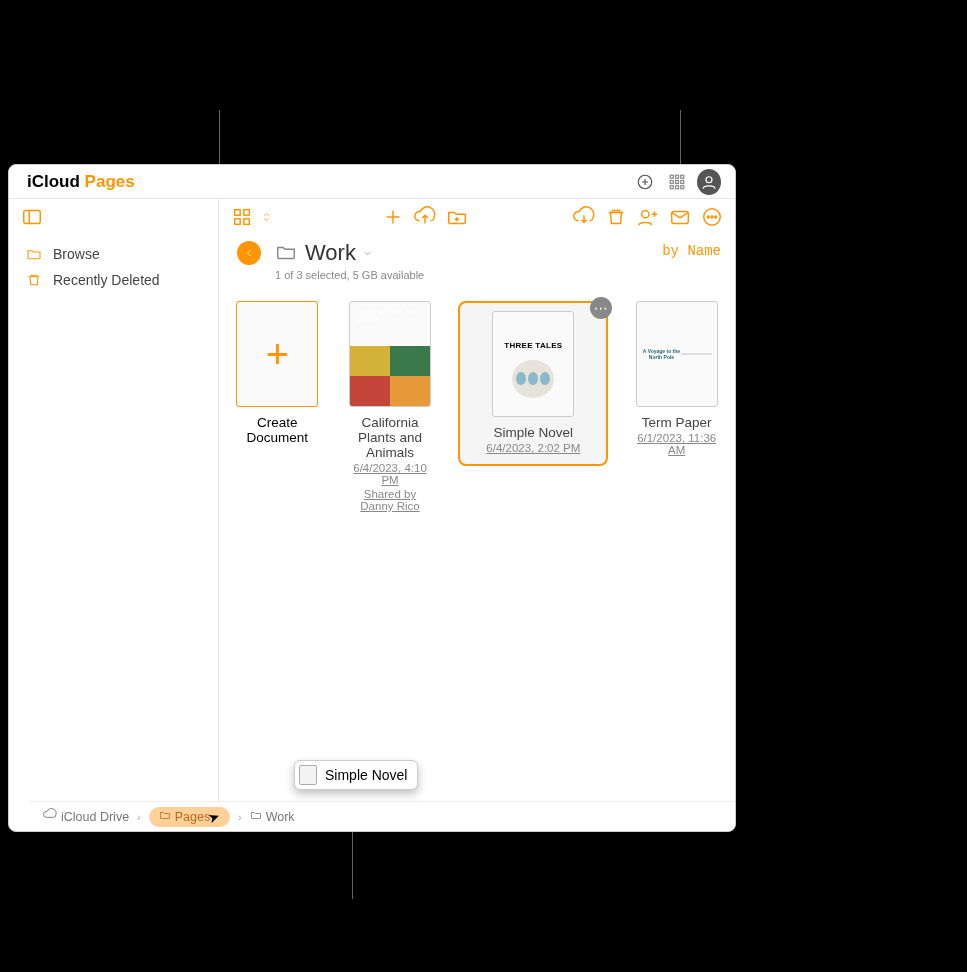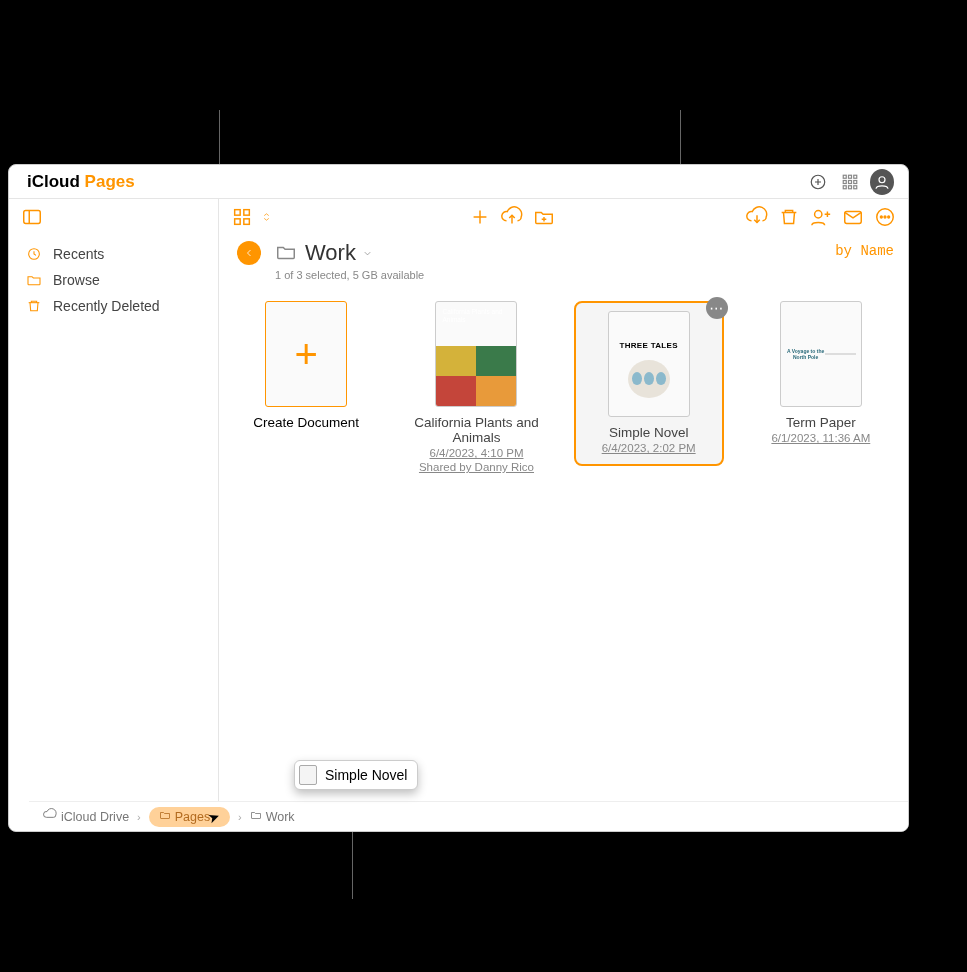--- a/index.html
+++ b/index.html
@@ -1,17 +1,17 @@
 <!DOCTYPE html>
 <html><head>
 <meta charset="utf-8">
 <style>
   * { box-sizing: border-box; margin: 0; padding: 0; font-family: -apple-system, BlinkMacSystemFont, "Segoe UI", Helvetica, Arial, sans-serif; }
   body { background: #000; width: 967px; height: 972px; position: relative; }
-  .window { position: absolute; left: 8px; top: 164px; width: 901px; height: 668px; background: #fff; border-radius: 8px; border: 1px solid #ccc; overflow: hidden; display: flex; flex-direction: column; }
+  .window { position: absolute; left: 8px; top: 164px; width: 728px; height: 668px; background: #fff; border-radius: 8px; border: 1px solid #ccc; overflow: hidden; display: flex; flex-direction: column; }
   .titlebar { height: 34px; display: flex; align-items: center; padding: 0 14px; border-bottom: 1px solid #e5e5e5; }
   .apple-logo { font-size: 16px; font-weight: 600; }
   .brand { font-size: 17px; font-weight: 600; margin-left: 4px; }
   .brand-accent { color: #ff9500; }
   .titlebar-spacer { flex: 1; }
   .title-icon { width: 24px; height: 24px; display: flex; align-items: center; justify-content: center; color: #555; margin-left: 8px; cursor: pointer; }
   .title-icon svg { width: 18px; height: 18px; }
   .avatar-icon { width: 26px; height: 26px; border-radius: 50%; background: #555; display: flex; align-items: center; justify-content: center; color:#fff; }
   .body { flex: 1; display: flex; min-height: 0; }
   .sidebar { width: 210px; border-right: 1px solid #e5e5e5; display: flex; flex-direction: column; }
@@ -118,29 +118,20 @@
           <svg viewBox="0 0 24 24">
               <rect x="3" y="5" width="18" height="14" rx="2"></rect>
               <line x1="9" y1="5" x2="9" y2="19"></line>
             </svg>
         </div>
       </div>
       <div class="sidebar-items">
         <div class="sidebar-item">
           <span class="icn">
             <svg viewBox="0 0 24 24" width="16" height="16">
-                <circle cx="12" cy="12" r="8"></circle>
-                <polyline points="12 8 12 12 15 14"></polyline>
-              </svg>
-          </span>
-          <span>Recents</span>
-        </div>
-        <div class="sidebar-item">
-          <span class="icn">
-            <svg viewBox="0 0 24 24" width="16" height="16">
                 <path d="M3 7h6l2 2h10v9a1 1 0 0 1-1 1H4a1 1 0 0 1-1-1V7z"></path>
               </svg>
           </span>
           <span>Browse</span>
         </div>
         <div class="sidebar-item">
           <span class="icn">
             <svg viewBox="0 0 24 24" width="16" height="16">
                 <polyline points="4 7 20 7"></polyline>
                 <path d="M8 7V5h8v2"></path>

